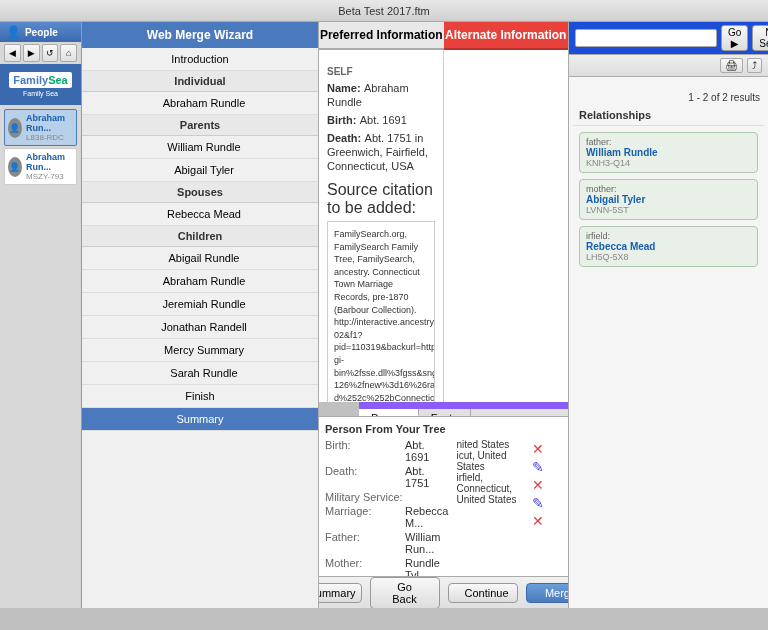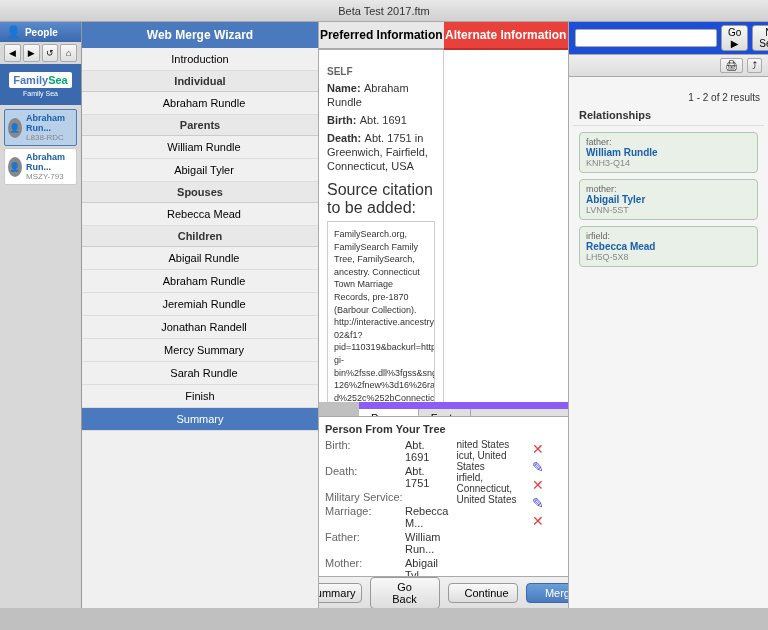--- a/index.html
+++ b/index.html
@@ -583,21 +583,21 @@
             <div class="fact-row">
               <span class="fact-label">Marriage:</span>
               <span class="fact-value">Rebecca M...</span>
             </div>
             <div class="fact-row">
               <span class="fact-label">Father:</span>
               <span class="fact-value">William Run...</span>
             </div>
             <div class="fact-row">
               <span class="fact-label">Mother:</span>
-              <span class="fact-value">Abigail Tyl...</span>
+              <span class="fact-value">Rundle Tyl...</span>
             </div>
 
           </div>
           <div style="flex:1; font-size:10px; color:#333;">
             <div>nited States</div>
             <div>icut, United States</div>
             <div>irfield, Connecticut, United States</div>
           </div>
           <div style="width:30px; display:flex; flex-direction:column; gap:2px; padding-top:2px;">
             <div style="color:#e04040; font-size:14px;">✕</div>

